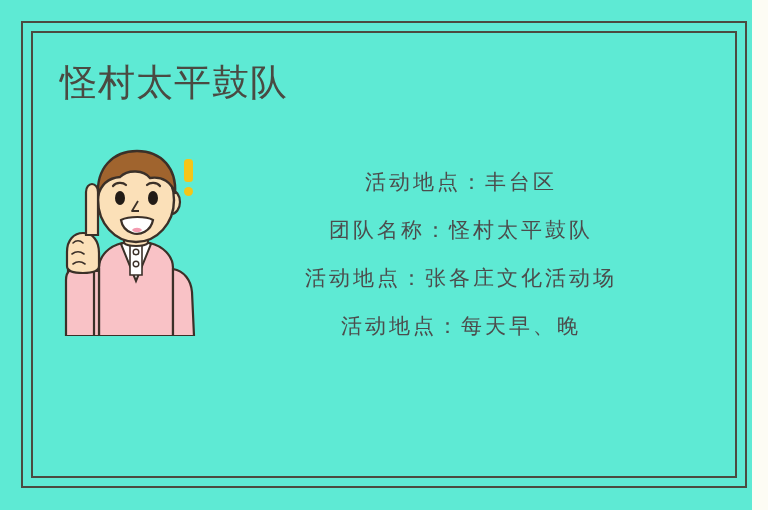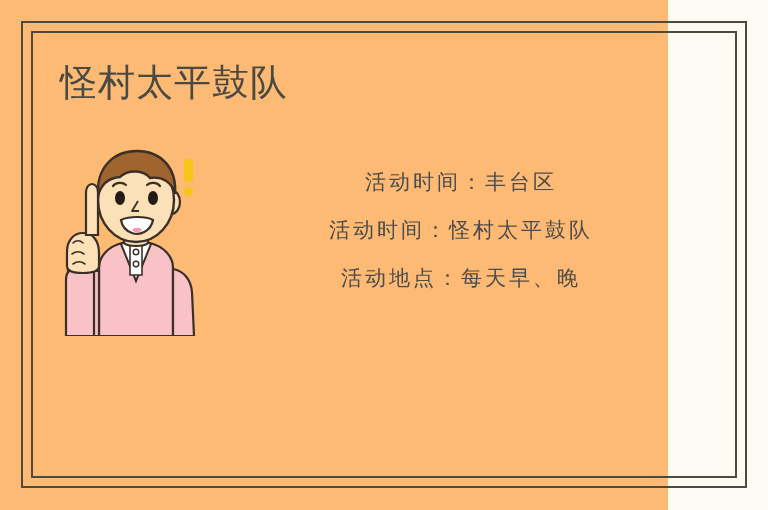--- a/index.html
+++ b/index.html
@@ -9,23 +9,23 @@
   body {
     width: 768px;
     height: 510px;
     background: #fdfcf4;
     font-family: "DejaVu Sans", "Liberation Sans", sans-serif;
     overflow: hidden;
   }
 
   .page {
     position: relative;
-    width: 668px;
+    width: 752px;
     height: 510px;
-    background: #fdba74;
+    background: #5eead4;
   }
 
   
   .frame-outer {
     position: absolute;
     left: 21px;
     top: 21px;
     width: 726px;
     height: 467px;
     border: 2px solid #4b4b40;
@@ -149,19 +149,20 @@
 
         <path d="M28 95 L28 52 C28 47 31 44 34 44 C37 44 40 47 40 52 L40 95 Z" fill="#fbe0b8" stroke="#3b3028" stroke-width="2.2"></path>
 
         <path d="M15 103 C18 100 22 100 25 103" fill="none" stroke="#3b3028" stroke-width="1.6" stroke-linecap="round"></path>
         <path d="M14 114 C18 111 22 111 26 114" fill="none" stroke="#3b3028" stroke-width="1.6" stroke-linecap="round"></path>
         <path d="M15 124 C19 121 23 121 27 124" fill="none" stroke="#3b3028" stroke-width="1.6" stroke-linecap="round"></path>
       </svg>
     </div>
 
     <div class="info-block">
-      <div class="info-line">活动时间：丰台区</div>
-      <div class="info-line">活动时间：怪村太平鼓队</div>
+      <div class="info-line">活动地点：丰台区</div>
+      <div class="info-line">团队名称：怪村太平鼓队</div>
+      <div class="info-line">活动地点：张各庄文化活动场</div>
       <div class="info-line">活动地点：每天早、晚</div>
     </div>
 
   </div>
 </div>
 
 </body></html>

